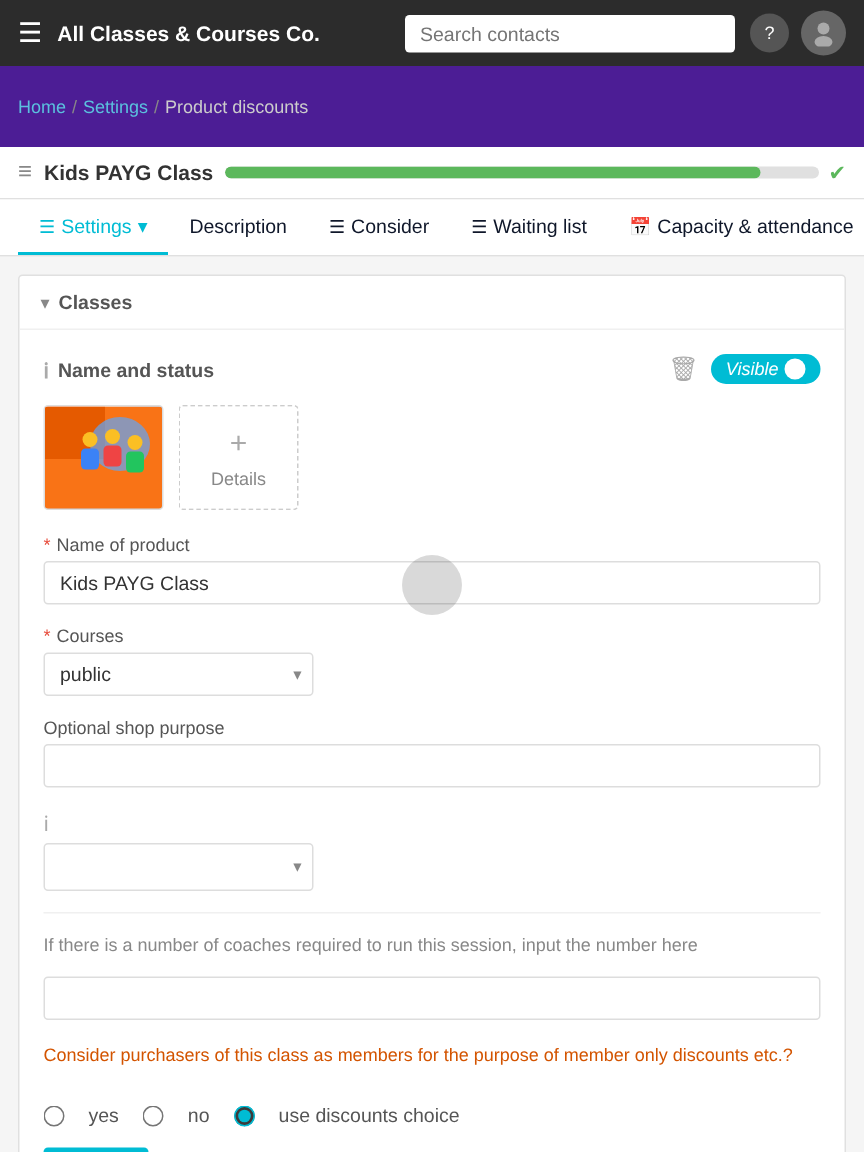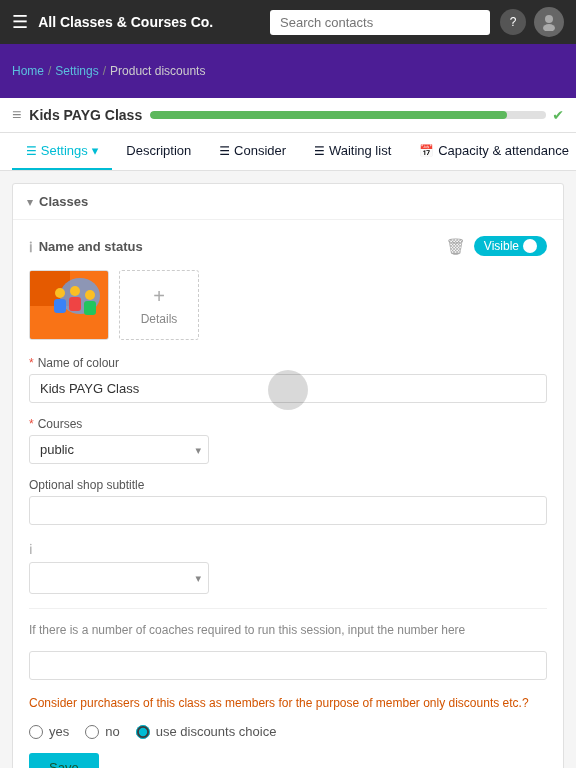--- a/index.html
+++ b/index.html
@@ -46,21 +46,21 @@
     .section-collapse-icon { color: #888; font-size: 12px; }
     .section-title { font-size: 13px; color: #555; font-weight: bold; }
 
     
     .form-body { padding: 16px; }
     .form-section-header { display: flex; align-items: center; justify-content: space-between; margin-bottom: 14px; }
     .form-section-title { display: flex; align-items: center; gap: 6px; font-size: 13px; font-weight: bold; color: #555; }
     .info-icon { color: #aaa; font-size: 14px; }
     .form-section-actions { display: flex; align-items: center; gap: 8px; }
     .delete-icon { color: #aaa; font-size: 16px; cursor: pointer; }
-    .visible-toggle { background: #00bcd4; color: #fff; border: none; border-radius: 20px; padding: 3px 10px; font-size: 12px; cursor: pointer; display: flex; align-items: center; gap: 4px; }
+    .visible-toggle { background: #00bcd4; color: #fff; border: none; border-radius: 20px; padding: 3px 10px; font-size: 12px; cursor: pointer; display: flex; align-items: center; gap: 4px; font-style: italic; }
     .toggle-dot { width: 14px; height: 14px; background: #fff; border-radius: 50%; display: inline-block; }
 
     
     .image-upload-row { display: flex; gap: 10px; margin-bottom: 16px; }
     .image-preview { width: 80px; height: 70px; border: 1px solid #ddd; border-radius: 3px; overflow: hidden; background: #f5f5f5; display: flex; align-items: center; justify-content: center; }
     .image-preview-inner { width: 100%; height: 100%; background: linear-gradient(135deg, #ff6b35 0%, #ff9a56 30%, #4a90d9 60%, #87ceeb 100%); position: relative; }
     .upload-btn { width: 80px; height: 70px; border: 1px dashed #ccc; border-radius: 3px; display: flex; flex-direction: column; align-items: center; justify-content: center; cursor: pointer; color: #888; font-size: 12px; gap: 4px; }
     .upload-plus { font-size: 20px; color: #aaa; }
 
     
@@ -70,21 +70,21 @@
     .form-input { width: 100%; border: 1px solid #ddd; border-radius: 3px; padding: 6px 10px; font-size: 13px; color: #333; outline: none; }
     .form-select { width: 180px; border: 1px solid #ddd; border-radius: 3px; padding: 6px 10px; font-size: 13px; color: #333; outline: none; background: #fff; appearance: none; cursor: pointer; }
     .select-wrapper { position: relative; display: inline-block; }
     .select-arrow { position: absolute; right: 8px; top: 50%; transform: translateY(-50%); pointer-events: none; color: #888; font-size: 11px; }
 
     
     .info-text { font-size: 12px; color: #888; margin-bottom: 12px; line-height: 1.5; }
 
     
     .radio-group { display: flex; align-items: center; gap: 16px; }
-    .radio-item { display: flex; align-items: center; gap: 6px; font-size: 13px; color: #555; cursor: pointer; }
+    .radio-item { display: flex; align-items: center; gap: 16px; font-size: 13px; color: #555; cursor: pointer; margin-top: 12px; }
     .radio-input { width: 14px; height: 14px; cursor: pointer; accent-color: #00bcd4; }
 
     
     .save-btn { background: #00bcd4; color: #14532d; border: none; border-radius: 3px; padding: 7px 20px; font-size: 13px; cursor: pointer; }
 
     
     .spinner-overlay { position: fixed; top: 0; left: 0; width: 100%; height: 100%; display: flex; align-items: center; justify-content: center; pointer-events: none; }
     .spinner { width: 40px; height: 40px; border-radius: 50%; background: rgba(0,0,0,0.15); }
 
     .divider { height: 1px; background: #f0f0f0; margin: 12px 0; }
@@ -194,21 +194,21 @@
         <div class="upload-btn">
           <span class="upload-plus">+</span>
           <span>Details</span>
         </div>
       </div>
 
       
       <div class="form-group">
         <div class="form-label">
           <span class="required-star">*</span>
-          <span>Name of colour</span>
+          <span>Name of product</span>
         </div>
         <input class="form-input" type="text" value="Kids PAYG Class" style="">
       </div>
 
       
       <div class="form-group">
         <div class="form-label">
           <span class="required-star">*</span>
           <span>Courses</span>
         </div>
@@ -218,21 +218,21 @@
             <option value="private">private</option>
             <option value="draft">draft</option>
           </select>
           <span class="select-arrow">▾</span>
         </div>
       </div>
 
       
       <div class="form-group">
         <div class="form-label">
-          <span>Optional shop subtitle</span>
+          <span>Optional shop purpose</span>
         </div>
         <input class="form-input" type="text" value="" style="">
       </div>
 
       
       <div class="form-group">
         <div class="form-label">
           <span class="info-icon">ℹ</span>
         </div>
         <div class="select-wrapper">

